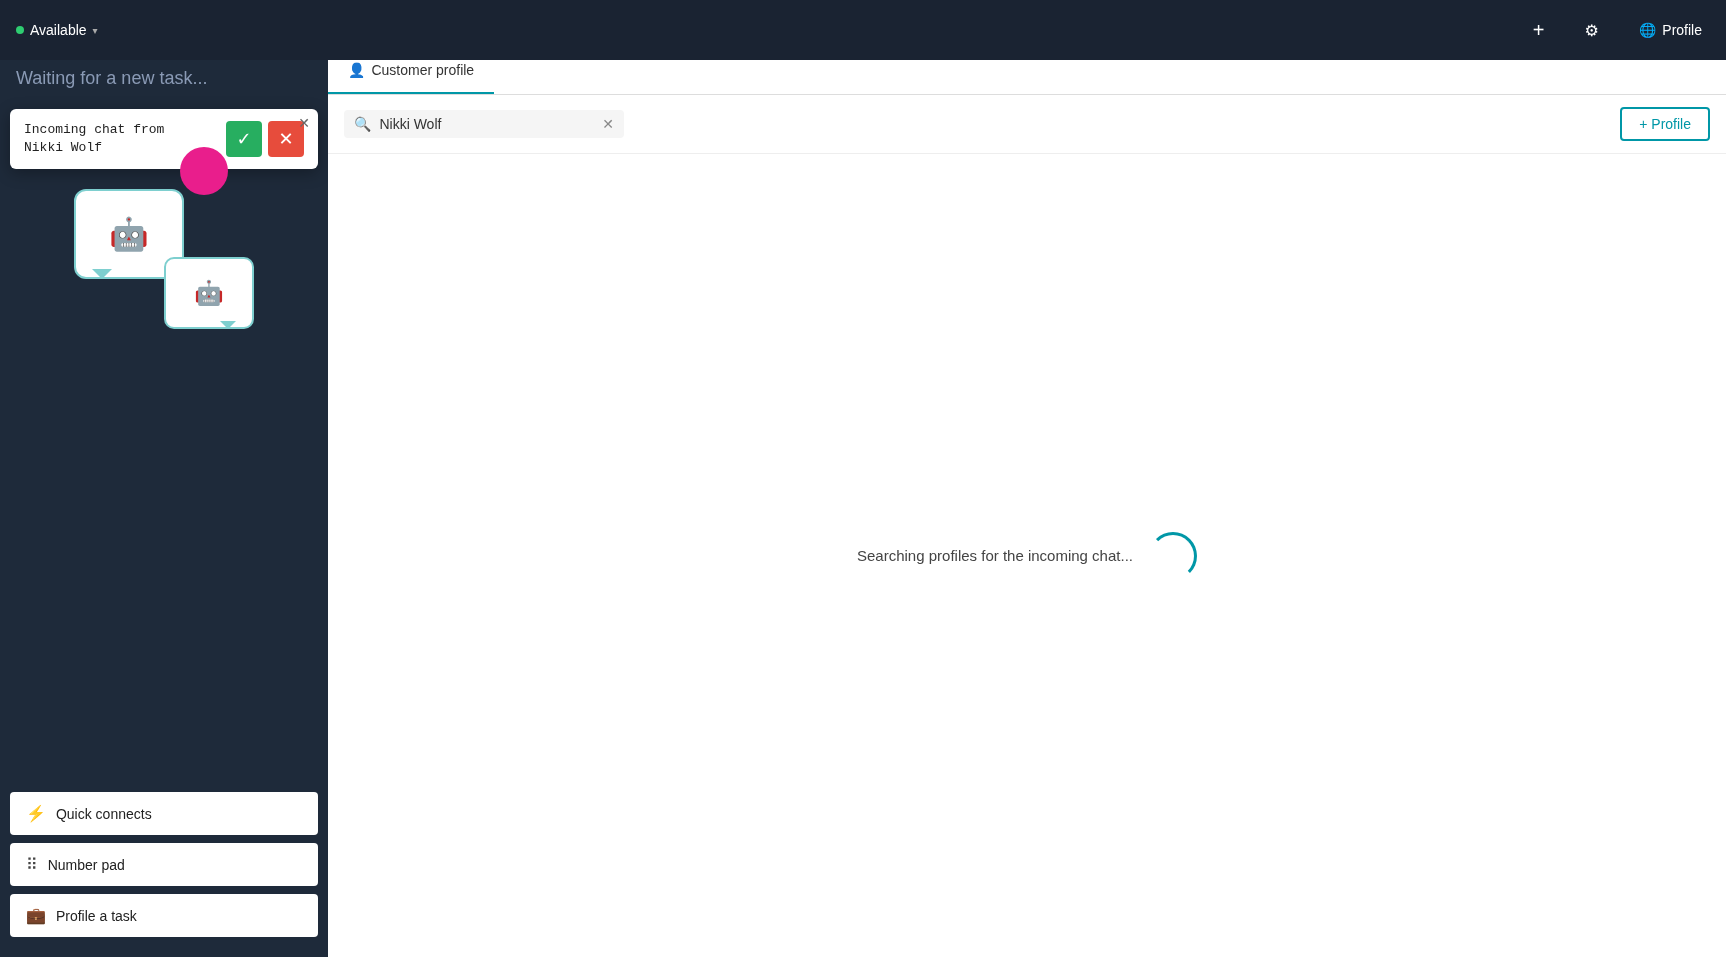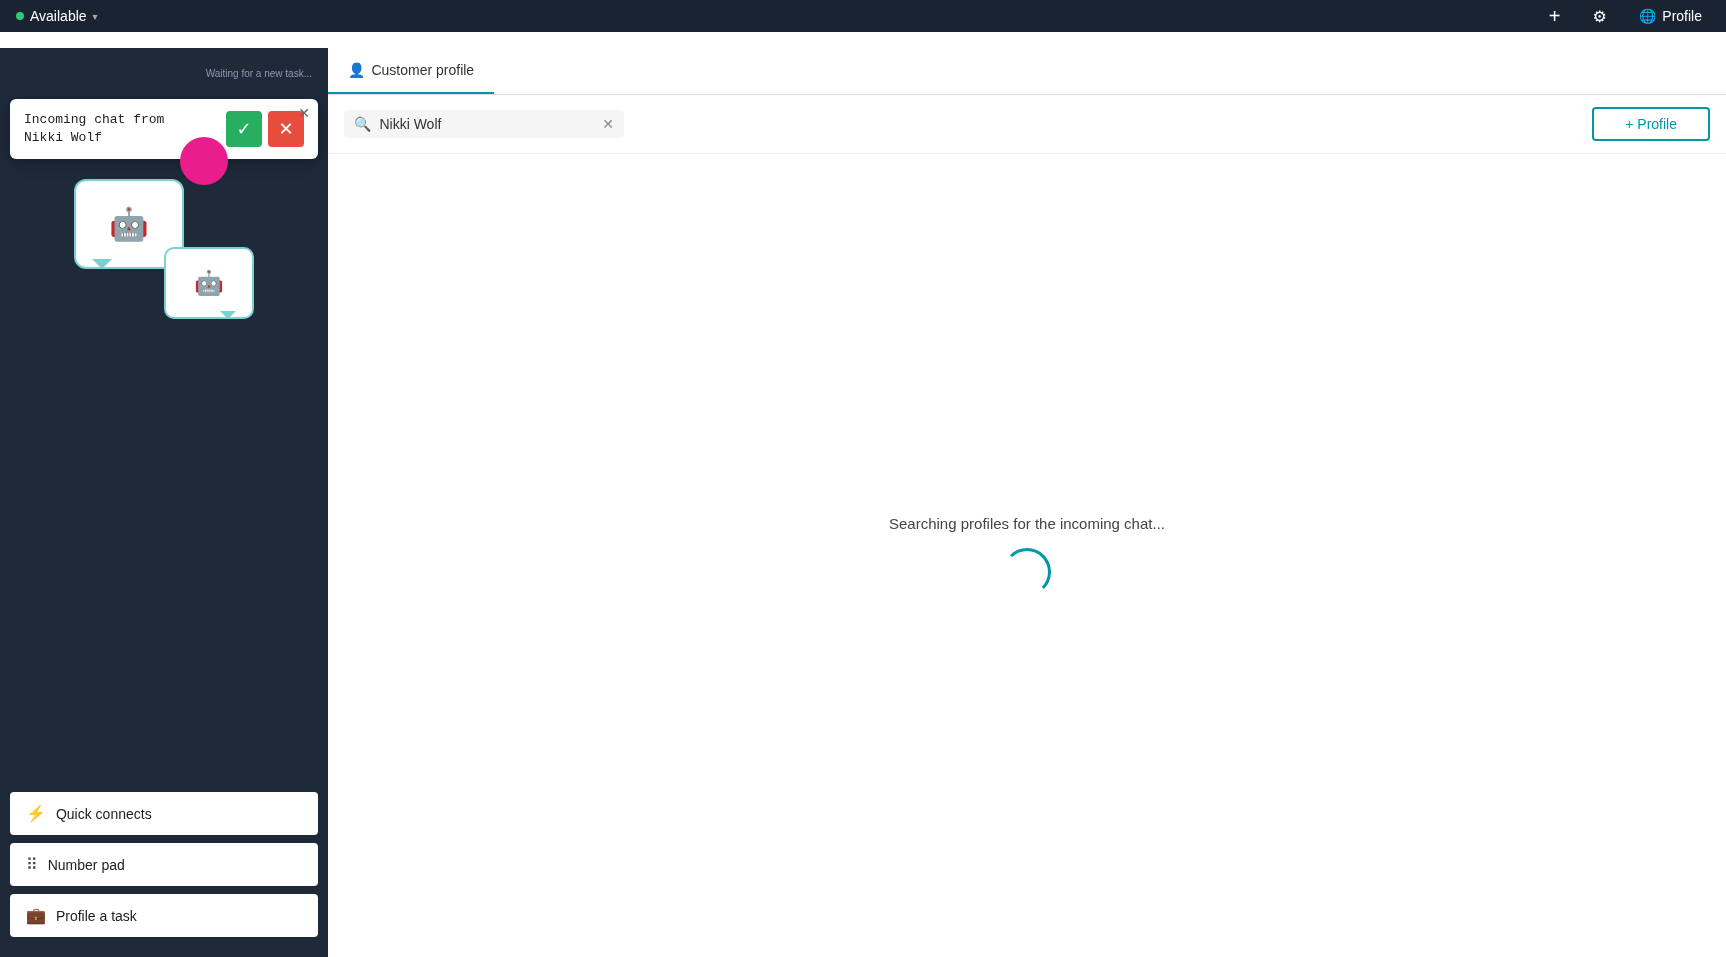--- a/index.html
+++ b/index.html
@@ -3,23 +3,23 @@
   <meta charset="utf-8">
   <style>
     * { box-sizing: border-box; margin: 0; padding: 0; }
     body { font-family: -apple-system, BlinkMacSystemFont, 'Segoe UI', Arial, sans-serif; background: #fff; overflow: hidden; }
 
     
     .top-bar {
       display: flex;
       align-items: center;
       background: #1a2332;
-      height: 32px;
+      height: 60px;
       padding: 7px 16px;
-      gap: 16px;
+      gap: 24px;
       position: fixed;
       top: 0; left: 0; right: 0;
       z-index: 100;
     }
     .status-badge {
       display: flex;
       align-items: center;
       gap: 6px;
       color: #fff;
       font-size: 14px;
@@ -61,23 +61,22 @@
       left: 0;
       width: 328px;
       bottom: 0;
       background: #1e2a3a;
       display: flex;
       flex-direction: column;
       overflow: hidden;
     }
     .waiting-text {
       color: #8a9ab5;
-      font-size: 10px;
+      font-size: 18px;
       padding: 20px 16px;
-      text-align: right;
     }
     .sidebar-main {
       flex: 1;
       position: relative;
     }
 
     
     .incoming-chat-card {
       position: absolute;
       top: 0;
@@ -252,35 +251,34 @@
     }
     .clear-btn {
       background: none; border: none;
       color: #888; cursor: pointer; font-size: 14px;
     }
     .search-spacer { flex: 1; }
     .profile-btn {
       display: flex;
       align-items: center;
       gap: 6px;
-      padding: 7px 31px;
+      padding: 7px 17px;
       border: 2px solid #0097a7;
       border-radius: 4px;
       background: #fff;
       color: #0097a7;
       font-size: 14px;
       cursor: pointer;
       font-weight: 500;
     }
 
     
     .loading-area {
       flex: 1;
       display: flex;
-      flex-direction: column;
       align-items: center;
       justify-content: center;
       gap: 16px;
     }
     .loading-text {
       color: #444;
       font-size: 15px;
     }
     .spinner {
       width: 48px; height: 48px;

